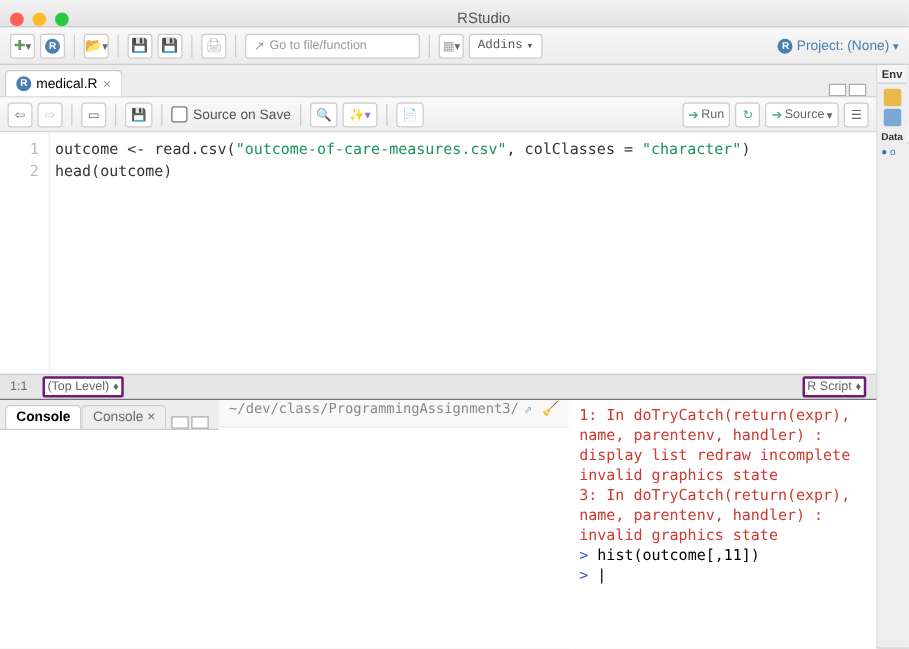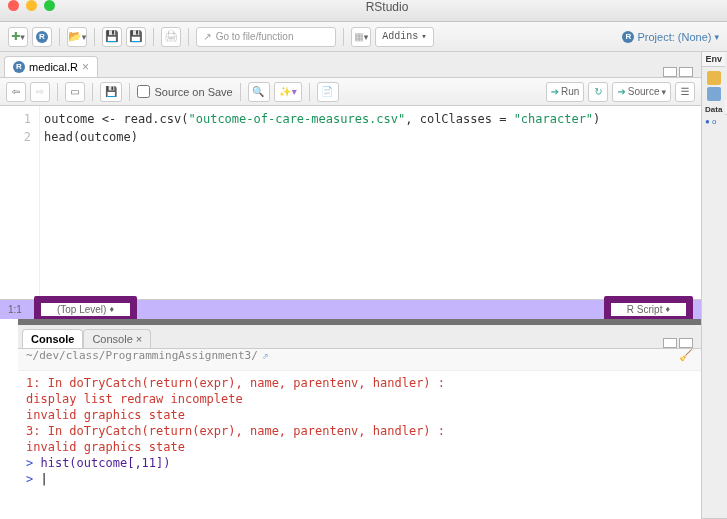--- a/index.html
+++ b/index.html
@@ -1,17 +1,17 @@
 <!DOCTYPE html>
 <html><head>
 <meta charset="utf-8">
 <style>
 * { box-sizing: border-box; margin: 0; padding: 0; }
 body { font-family: "Lucida Grande", Arial, sans-serif; font-size: 11px; background: #ededed; width: 727px; height: 519px; overflow: hidden; }
-.titlebar { height: 22px; background: linear-gradient(#f3f3f3, #e3e3e3); border-bottom: 1px solid #c3c3c3; display: flex; align-items: flex-start; padding: 0 8px; }
+.titlebar { height: 22px; background: linear-gradient(#f3f3f3, #e3e3e3); border-bottom: 1px solid #c3c3c3; display: flex; align-items: flex-end; padding: 0 8px; }
 .traffic { display: flex; gap: 7px; }
 .dot { width: 11px; height: 11px; border-radius: 50%; }
 .red { background: #ff5f57; } .yellow { background: #ffbd2e; } .green { background: #28c940; }
 .title { flex: 1; text-align: center; color: #555; font-size: 12px; }
 .toolbar { height: 30px; background: linear-gradient(#f8f8f8, #ececec); border-bottom: 1px solid #ccc; display: flex; align-items: center; padding: 0 8px; gap: 4px; }
 .tbtn { height: 20px; min-width: 20px; border: 1px solid #ccc; background: #fff; border-radius: 3px; display: flex; align-items: center; justify-content: center; color: #666; cursor: pointer; }
 .tsep { width: 1px; height: 18px; background: #ccc; margin: 0 3px; }
 .goto { height: 20px; width: 140px; border: 1px solid #ccc; border-radius: 3px; background: #fff; display: flex; align-items: center; padding: 0 6px; gap: 4px; color: #999; font-size: 10px; }
 .addins { height: 20px; border: 1px solid #ccc; background: #fff; border-radius: 3px; padding: 0 6px; display: flex; align-items: center; gap: 3px; color: #555; font-size: 10px; cursor: pointer; font-family: Liberation Mono, monospace; }
 .grid-sm { color: #aaa; font-size: 10px; }
@@ -30,30 +30,30 @@
 .minmax { display: flex; gap: 2px; padding: 0 4px; align-items: center; }
 .minmax span { width: 14px; height: 10px; border: 1px solid #aaa; background: #fff; cursor: pointer; }
 .editor-tb { height: 28px; background: linear-gradient(#fafafa,#eee); border-bottom: 1px solid #ccc; display: flex; align-items: center; padding: 0 6px; gap: 4px; }
 .etbtn { height: 20px; min-width: 20px; border: 1px solid #ccc; background: #fff; border-radius: 3px; display: flex; align-items: center; justify-content: center; color: #666; cursor: pointer; font-size: 10px; padding: 0 4px; gap: 2px; }
 .chk { display: flex; align-items: center; gap: 4px; font-size: 11px; color: #555; }
 .chk input { margin: 0; }
 .editor { flex: 1; display: flex; background: #fff; font-family: Monaco, monospace; font-size: 12px; overflow: hidden; }
 .gutter { width: 40px; background: #fff; color: #bbb; text-align: right; padding: 4px 8px 0 0; line-height: 18px; border-right: 1px solid #eee; }
 .code { padding: 4px 0 0 4px; line-height: 18px; color: #333; white-space: pre; }
 .code .str { color: #1b945b; }
-.statusbar { height: 20px; background: #c4b5fd; border-top: 1px solid #ccc; display: flex; align-items: center; padding: 0 8px; font-size: 10px; color: #666; }
-.sb-sel { border: 7px solid #701a75; background: #fff; padding: 1px 16px; border-radius: 2px; cursor: pointer; display: flex; gap: 3px; }
-.console-pane { height: 200px; border-top: 6px solid #737373; display: flex; flex-direction: column; margin-left: 18px; }
+.statusbar { height: 20px; background: #e5e5e5; border-top: 1px solid #ccc; display: flex; align-items: center; padding: 0 8px; font-size: 10px; color: #666; }
+.sb-sel { border: 2px solid #701a75; background: #fff; padding: 1px 2px; border-radius: 2px; cursor: pointer; display: flex; gap: 3px; }
+.console-pane { height: 200px; border-top: 1px solid #737373; display: flex; flex-direction: row; }
 .console-tabs { height: 24px; background: #ededed; border-bottom: 1px solid #ccc; display: flex; align-items: flex-end; padding: 0 4px; }
 .ctab { background: #fff; border: 1px solid #ccc; border-bottom: none; border-radius: 4px 4px 0 0; padding: 3px 8px; font-size: 11px; font-weight: bold; cursor: pointer; }
 .ctab.inactive { background: #eee; font-weight: normal; color: #666; }
 .console-path { height: 22px; background: #f8f8f8; border-bottom: 1px solid #eee; display: flex; align-items: flex-start; padding: 0 8px; font-family: Monaco, monospace; font-size: 11px; color: #888; gap: 4px; }
 .console-body { flex: 1; padding: 4px 8px; font-family: Monaco, monospace; font-size: 12px; line-height: 16px; overflow: auto; background: #fff; }
 .err { color: #cc3a31; }
-.cmd { color: #4c1d95; }
+.cmd { color: #000000; }
 .prompt { color: #3b4fd8; }
 .ricon-r { display: inline-block; width: 12px; height: 12px; border-radius: 50%; background: #4a7fb0; color: #fff; font-size: 8px; line-height: 12px; text-align: center; font-weight: bold; }
 .arrow { font-size: 9px; }
 .brush { color: #ccc; }
 .rside-section { border-bottom: 1px solid #ccc; padding-bottom: 2px; }
 </style>
 </head>
 <body>
 
 <div class="titlebar">

